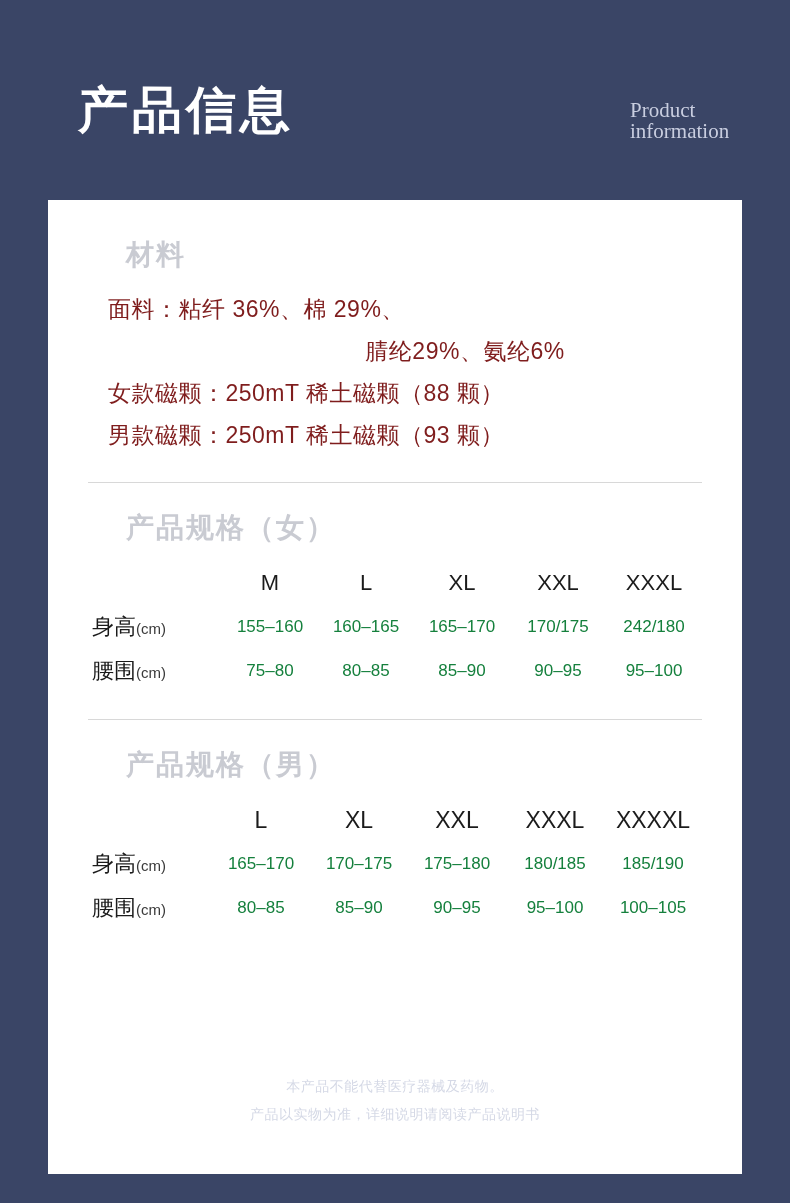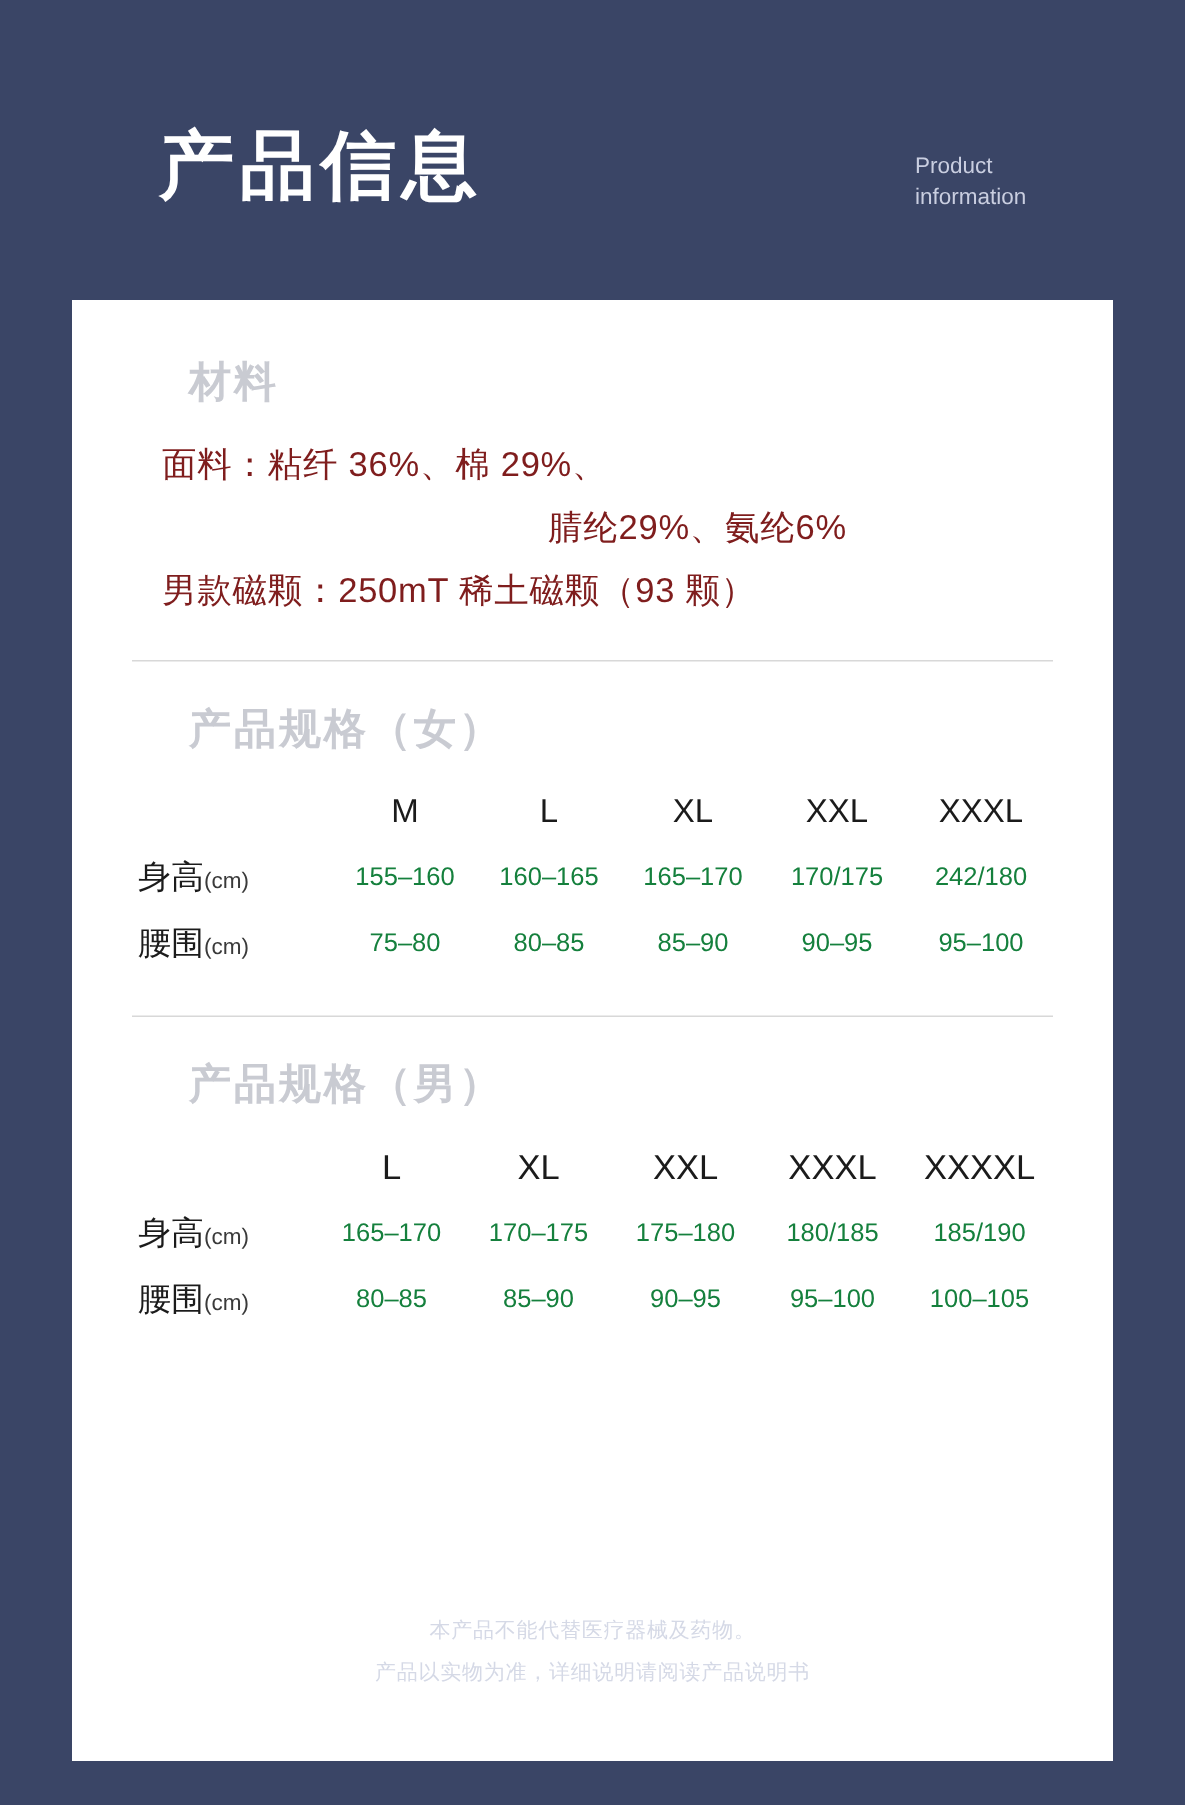--- a/index.html
+++ b/index.html
@@ -19,42 +19,41 @@
     height: 1203px;
     background: #3a4566;
     box-sizing: border-box;
   }
 
   
   .header {
     position: absolute;
     top: 78px;
     left: 78px;
-    right: 60px;
+    right: 40px;
     height: 80px;
-    margin-left: 28px;
   }
   .header-title {
     font-size: 50px;
     font-weight: bold;
     color: #ffffff;
     letter-spacing: 4px;
     line-height: 64px;
     margin: 0;
   }
   .header-sub {
     position: absolute;
     right: 0;
     top: 22px;
     width: 120px;
     text-align: left;
     color: #c9cee0;
-    font-size: 15px;
+    font-size: 21px;
     line-height: 21px;
-    font-family: Liberation Sans, sans-serif;
+    font-family: Liberation Serif, serif;
   }
 
   
   .card {
     position: absolute;
     top: 200px;
     left: 48px;
     width: 694px;
     height: 974px;
     background: #ffffff;
@@ -159,20 +158,21 @@
     </div>
   </div>
 
   <div class="card">
 
     <div>
       <div class="section-title">材料</div>
       <div class="material-lines">
         <div class="material-line">面料：粘纤 36%、棉 29%、</div>
         <div class="material-line indent">腈纶29%、氨纶6%</div>
+        <div class="material-line">女款磁颗：250mT 稀土磁颗（88 颗）</div>
         <div class="material-line">男款磁颗：250mT 稀土磁颗（93 颗）</div>
       </div>
     </div>
 
     <div class="divider"></div>
 
     <div class="spec-block">
       <div class="section-title">产品规格（女）</div>
       <table class="spec-table women">
         <thead>

